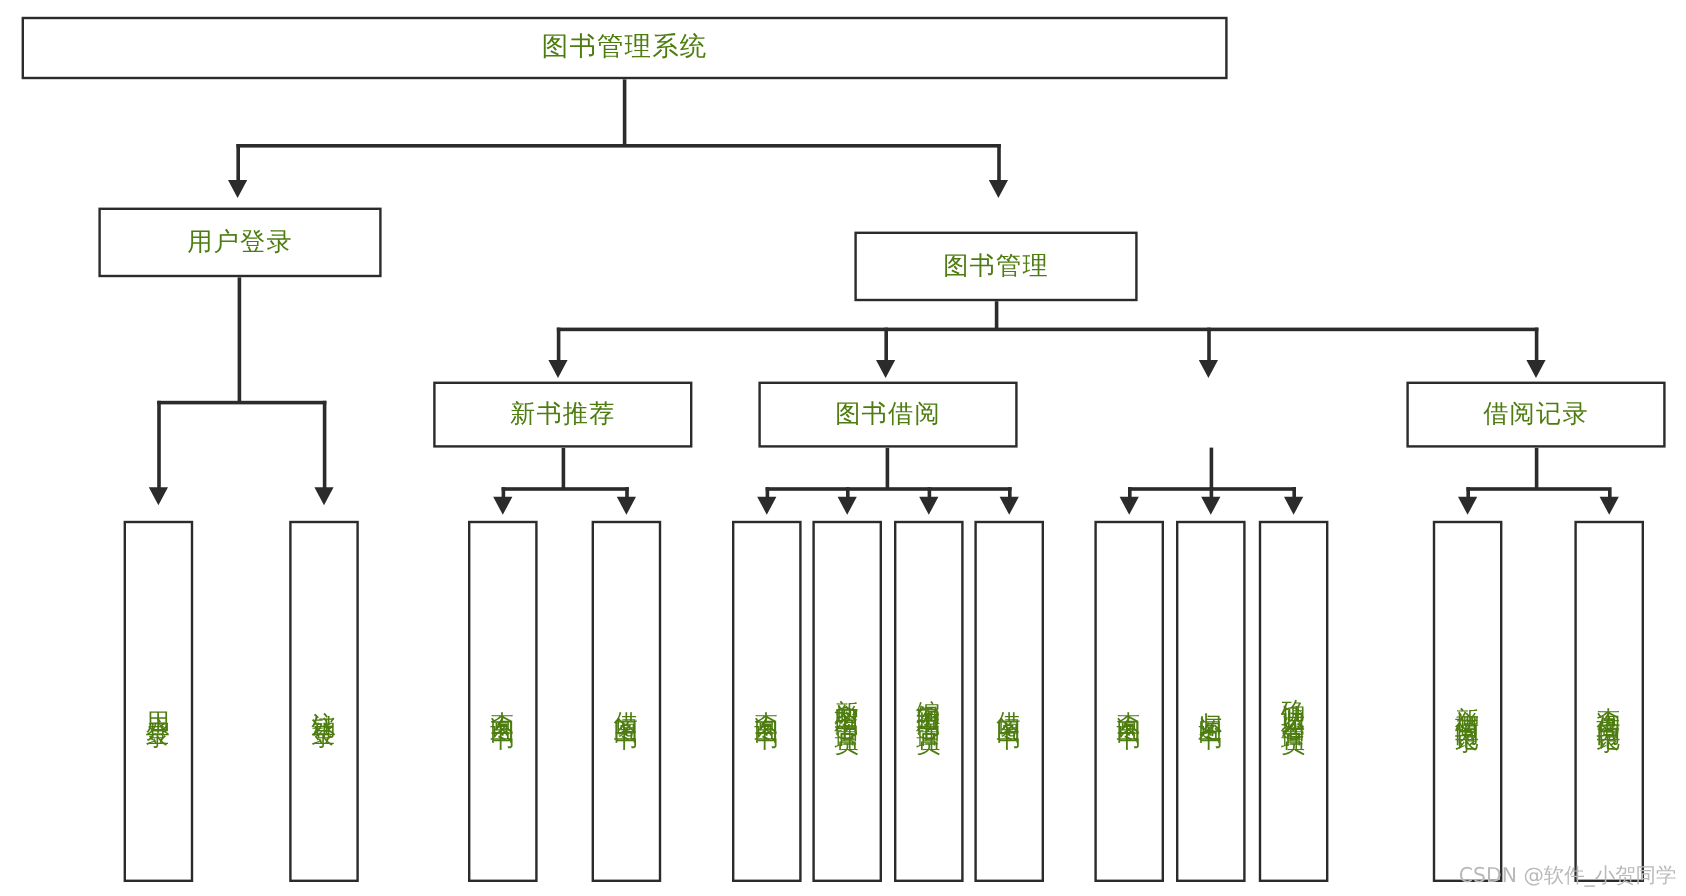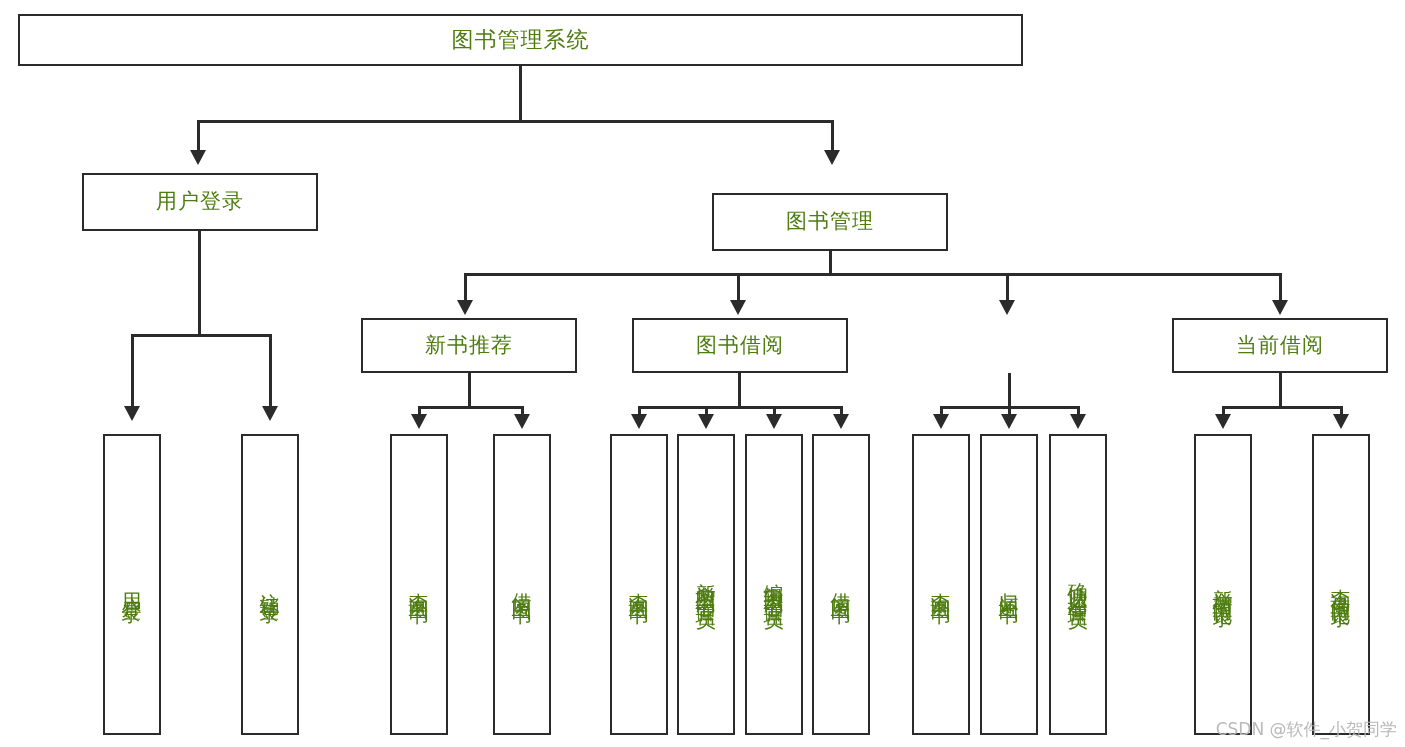--- a/index.html
+++ b/index.html
@@ -134,21 +134,21 @@
   <div class="vline" style="left:1279px; top:273px; height:30px;"></div>
   <div class="arrow" style="left:1272px; top:300px;"></div>
 
   <div class="node horizontal" style="left:632px; top:318px; width:216px; height:55px;">
     <span>图书借阅</span>
   </div>
   <div class="node horizontal" style="left:361px; top:318px; width:216px; height:55px;">
     <span>新书推荐</span>
   </div>
   <div class="node horizontal" style="left:1172px; top:318px; width:216px; height:55px;">
-    <span>当前借阅</span>
+    <span>借阅记录</span>
   </div>
 
   <div class="vline" style="left:468px; top:373px; height:35px;"></div>
   <div class="hline" style="left:418px; top:406px; width:106px;"></div>
   <div class="vline" style="left:418px; top:406px; height:12px;"></div>
   <div class="arrow" style="left:411px; top:414px;"></div>
   <div class="vline" style="left:521px; top:406px; height:12px;"></div>
   <div class="arrow" style="left:514px; top:414px;"></div>
 
   <div class="vline" style="left:738px; top:373px; height:35px;"></div>

